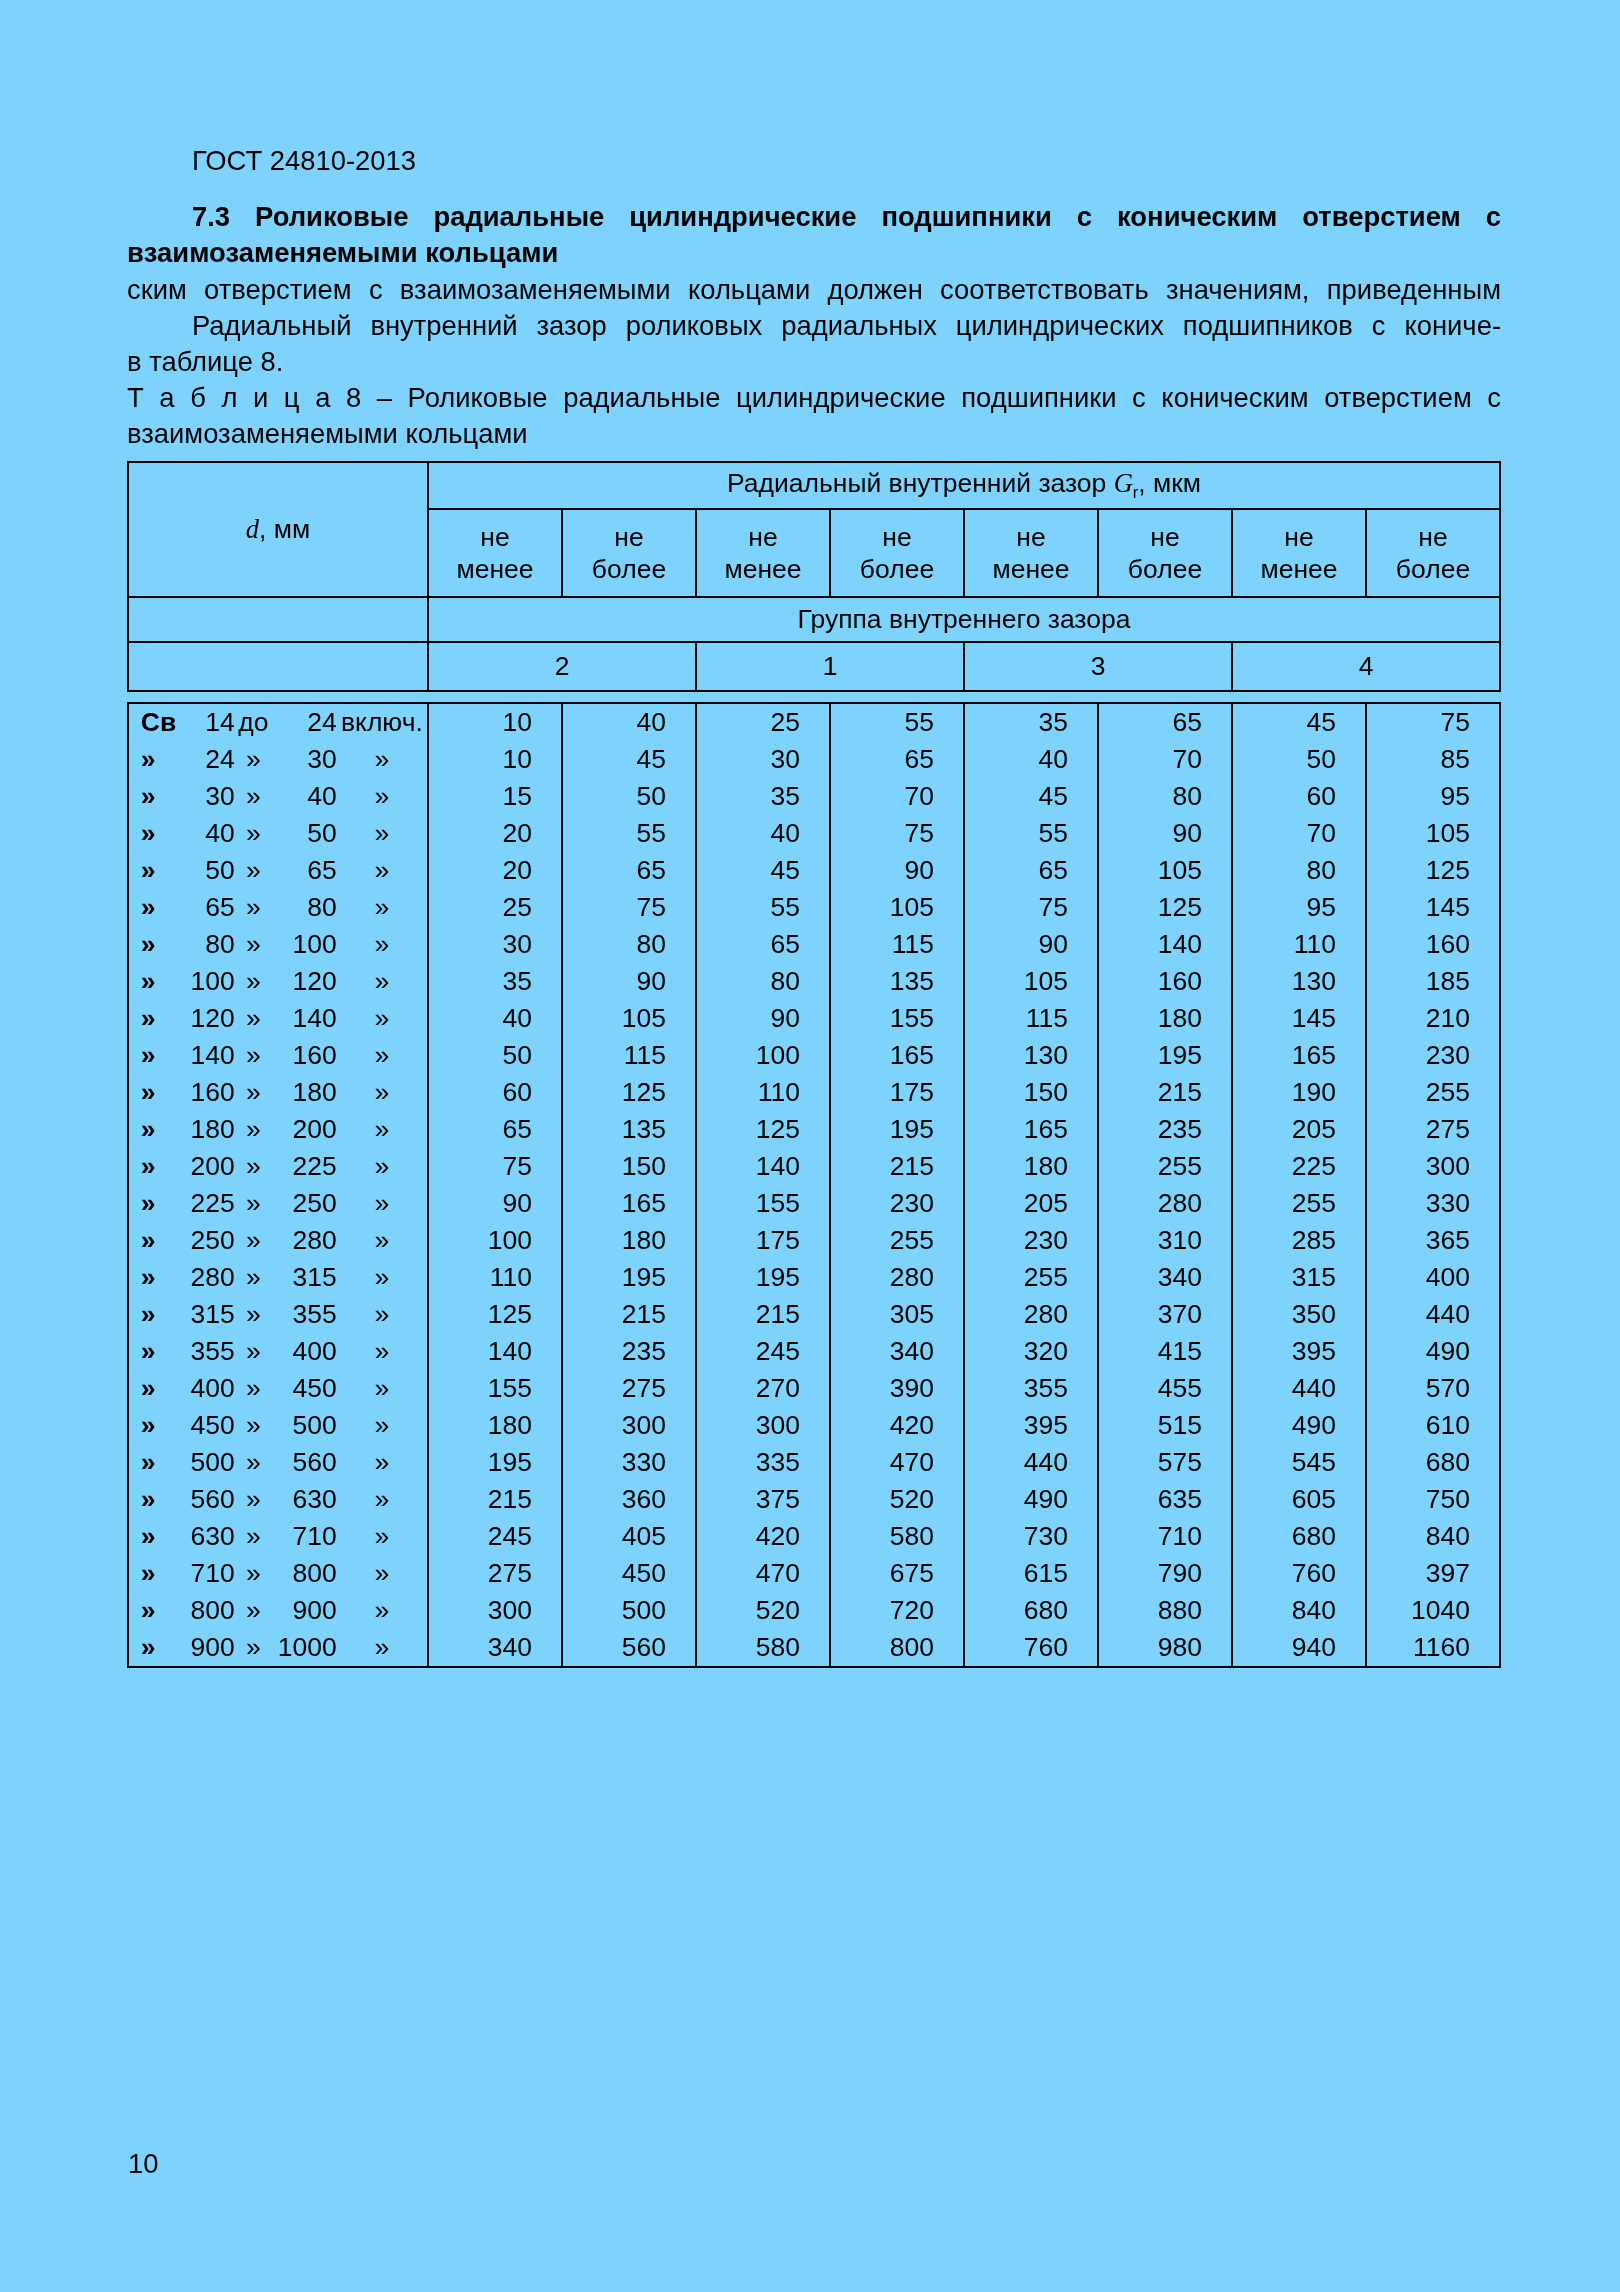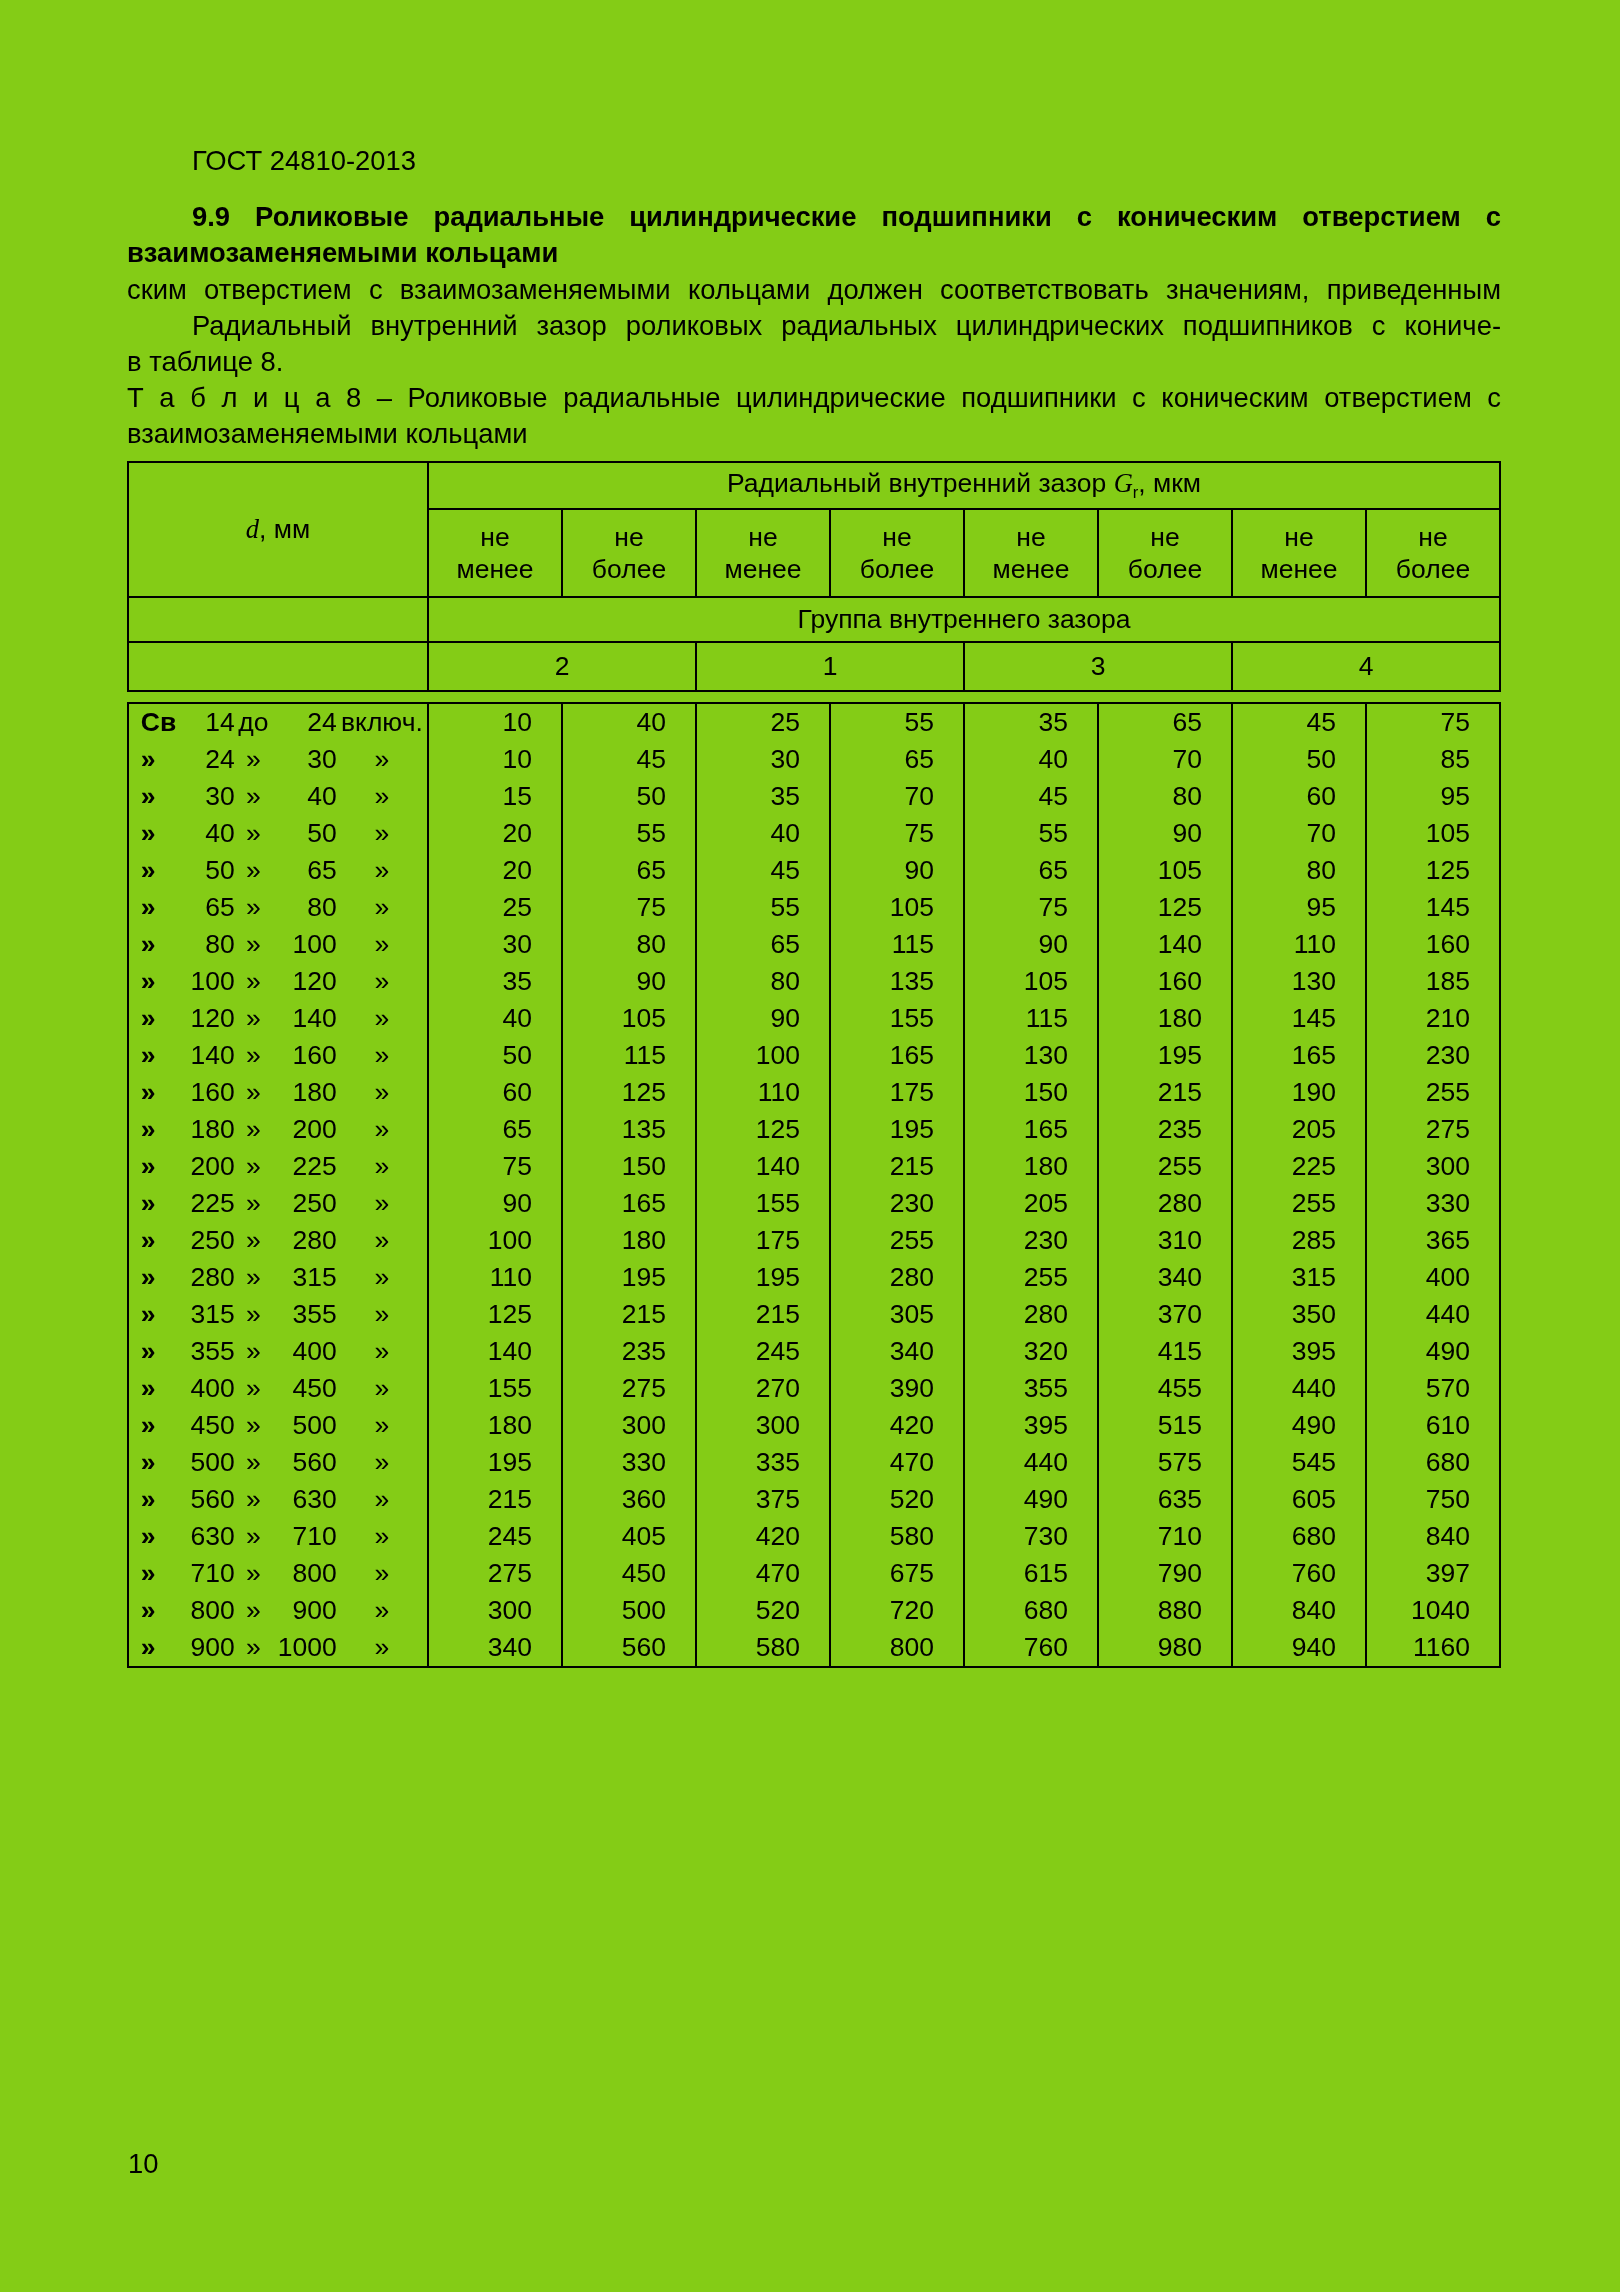--- a/index.html
+++ b/index.html
@@ -1,18 +1,18 @@
 <!DOCTYPE html>
 <html><head>
 <meta charset="utf-8">
 <style>
   html,body{margin:0;padding:0;}
   body{width:1620px;height:2293px;background:#ffffff;color:#000;
        font-family:"Liberation Sans",sans-serif;}
-  .page{position:relative;width:1620px;height:2293px;background:#84cc16;overflow:hidden;}
+  .page{position:relative;width:1620px;height:2293px;background:#7dd3fc;overflow:hidden;}
 
   .gost-header{position:absolute;left:192px;top:145px;font-size:27.4px;}
 
   .textblock{position:absolute;left:127px;width:1374px;font-size:27.4px;line-height:36px;}
   .section-heading{top:199px;font-weight:bold;}
   .paragraph{top:272px;}
   .caption{top:380px;}
   .jlast{text-align:justify;text-align-last:justify;}
   .indent{text-indent:65px;}
 
@@ -41,21 +41,21 @@
   .page-number{position:absolute;left:128px;top:2148px;font-size:27.4px;}
 </style>
 </head>
 <body>
 
 <div class="page">
 
   <div class="gost-header">ГОСТ 24810-2013</div>
 
   <div class="textblock section-heading">
-    <div class="jlast indent">9.9 Роликовые радиальные цилиндрические подшипники с коническим отверстием с</div>
+    <div class="jlast indent">7.3 Роликовые радиальные цилиндрические подшипники с коническим отверстием с</div>
     <div>взаимозаменяемыми кольцами</div>
   </div>
 
   <div class="textblock paragraph">
     <div class="jlast">ским отверстием с взаимозаменяемыми кольцами должен соответствовать значениям, приведенным</div>
     <div class="jlast indent">Радиальный внутренний зазор роликовых радиальных цилиндрических подшипников с кониче-</div>
     <div>в таблице 8.</div>
   </div>
 
   <div class="textblock caption">

